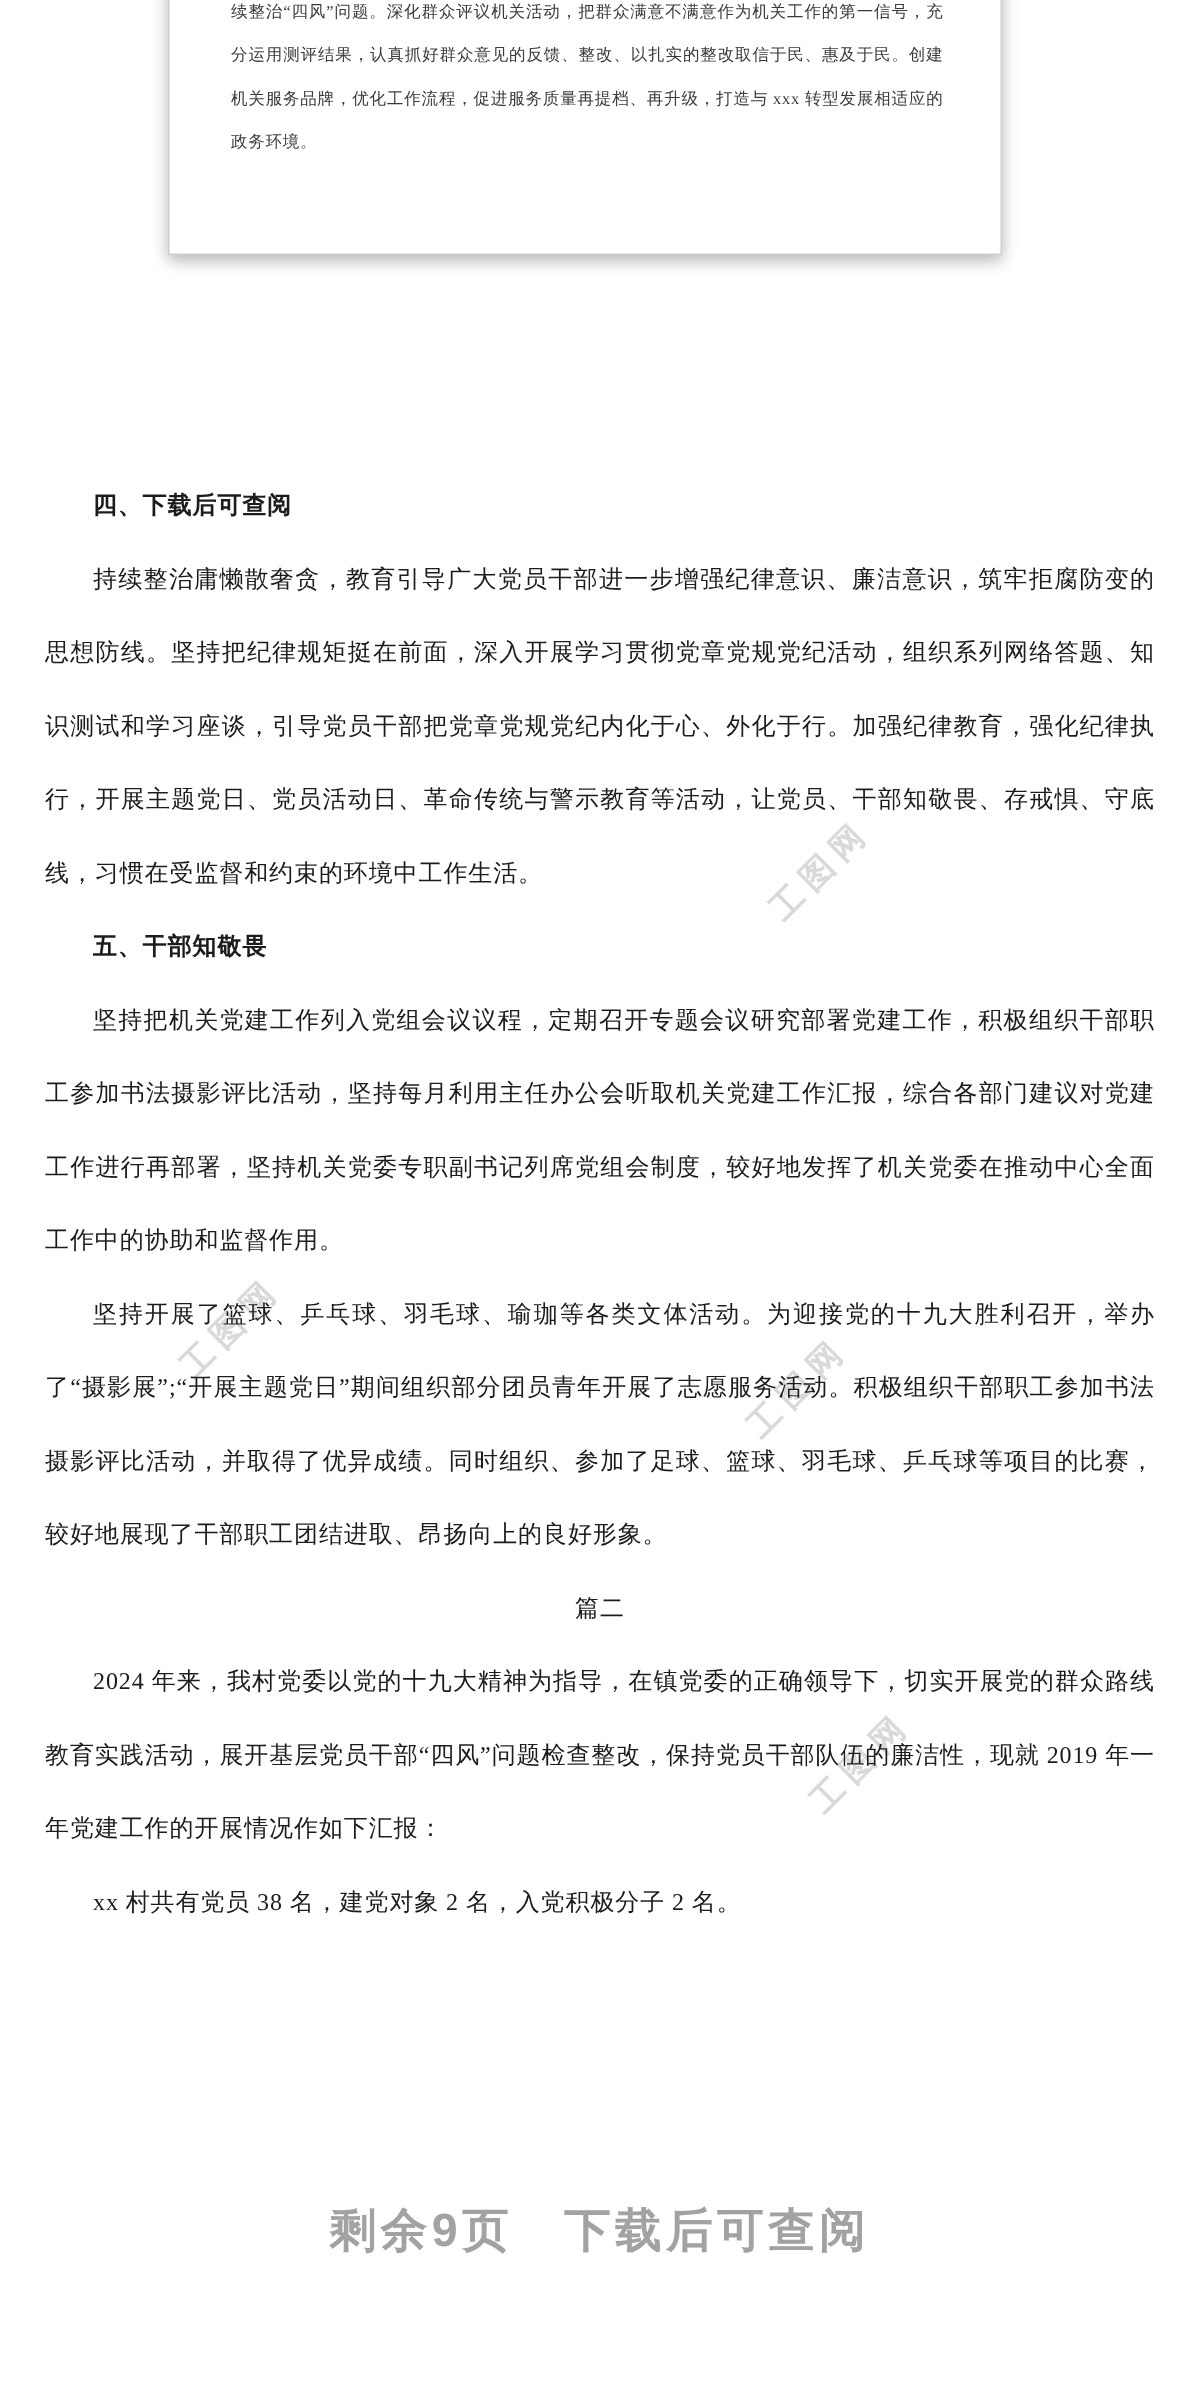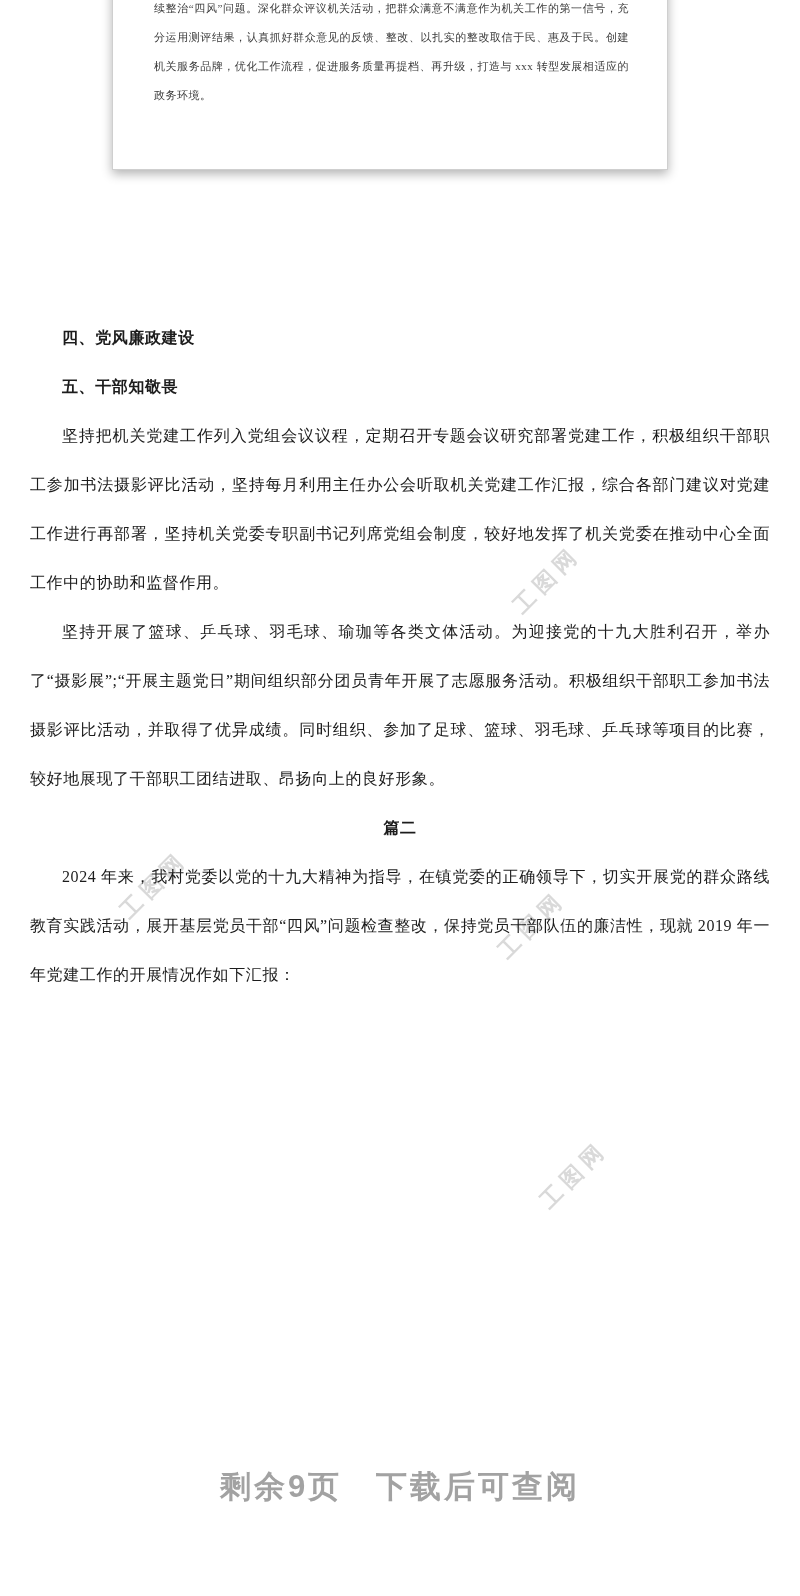--- a/index.html
+++ b/index.html
@@ -38,21 +38,21 @@
     left:30px; top:313px;
     width:740px;
     font-size:16px;
     line-height:49px;
     letter-spacing:0.6px;
     text-align:justify;
     color:#1c1c1c;
   }
   .doc p { margin:0; text-indent:2em; }
   .doc .h { font-weight:bold; }
-  .doc .center { text-align:center; text-indent:0; font-weight:bold; }
+  .doc .center { text-align:center; text-indent:0; font-weight:normal; }
 
   
   .wm {
     position:absolute;
     transform:rotate(-45deg);
     font-family:"Liberation Sans","DejaVu Sans",sans-serif;
     font-weight:bold;
     font-size:22px;
     letter-spacing:6px;
     color:rgba(160,160,160,0.40);
@@ -83,21 +83,23 @@
 <div class="top-sheet">
   <div class="txt">续整治“四风”问题。深化群众评议机关活动，把群众满意不满意作为机关工作的第一信号，充分运用测评结果，认真抓好群众意见的反馈、整改、以扎实的整改取信于民、惠及于民。创建机关服务品牌，优化工作流程，促进服务质量再提档、再升级，打造与 xxx 转型发展相适应的政务环境。</div>
 </div>
 
 <div class="wm wm1">工图网</div>
 <div class="wm wm2">工图网</div>
 <div class="wm wm3">工图网</div>
 <div class="wm wm4">工图网</div>
 
 <div class="doc">
-  <p class="h">四、党风廉政建设</p>
+  <p class="h">四、下载后可查阅</p>
+  <p>持续整治庸懒散奢贪，教育引导广大党员干部进一步增强纪律意识、廉洁意识，筑牢拒腐防变的思想防线。坚持把纪律规矩挺在前面，深入开展学习贯彻党章党规党纪活动，组织系列网络答题、知识测试和学习座谈，引导党员干部把党章党规党纪内化于心、外化于行。加强纪律教育，强化纪律执行，开展主题党日、党员活动日、革命传统与警示教育等活动，让党员、干部知敬畏、存戒惧、守底线，习惯在受监督和约束的环境中工作生活。</p>
   <p class="h">五、干部知敬畏</p>
   <p>坚持把机关党建工作列入党组会议议程，定期召开专题会议研究部署党建工作，积极组织干部职工参加书法摄影评比活动，坚持每月利用主任办公会听取机关党建工作汇报，综合各部门建议对党建工作进行再部署，坚持机关党委专职副书记列席党组会制度，较好地发挥了机关党委在推动中心全面工作中的协助和监督作用。</p>
   <p>坚持开展了篮球、乒乓球、羽毛球、瑜珈等各类文体活动。为迎接党的十九大胜利召开，举办了“摄影展”;“开展主题党日”期间组织部分团员青年开展了志愿服务活动。积极组织干部职工参加书法摄影评比活动，并取得了优异成绩。同时组织、参加了足球、篮球、羽毛球、乒乓球等项目的比赛，较好地展现了干部职工团结进取、昂扬向上的良好形象。</p>
   <p class="center">篇二</p>
   <p>2024 年来，我村党委以党的十九大精神为指导，在镇党委的正确领导下，切实开展党的群众路线教育实践活动，展开基层党员干部“四风”问题检查整改，保持党员干部队伍的廉洁性，现就 2019 年一年党建工作的开展情况作如下汇报：</p>
+  <p>xx 村共有党员 38 名，建党对象 2 名，入党积极分子 2 名。</p>
 </div>
 
 <div class="footer">剩余9页　下载后可查阅</div>
 
 </body></html>

